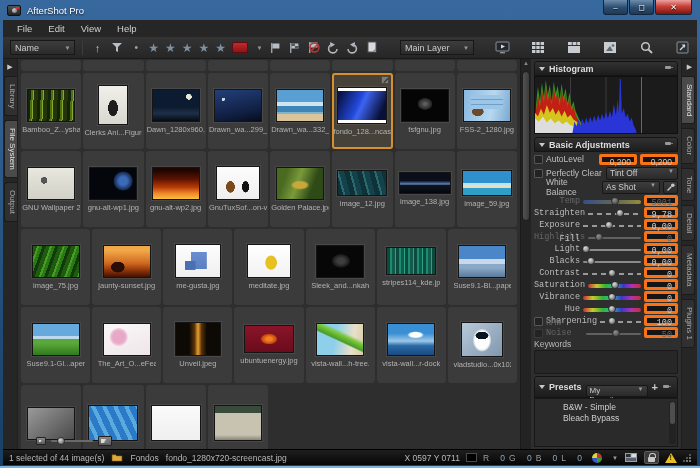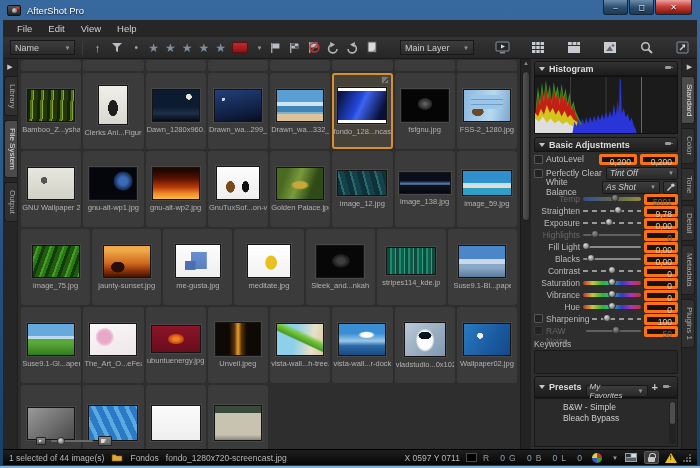--- a/index.html
+++ b/index.html
@@ -108,25 +108,25 @@
   .hist svg { width:100%; height:100%; display:block; }
 
   .brow { display:flex; align-items:center; height:14px; gap:3px; }
   .cb { flex:0 0 9px; width:9px; height:9px; background:#232323; border:1px solid #565656; border-radius:1px; }
   .dis .cb { border-color:#3a3a3a; }
   .blabel { color:#c0c0c0; }
   .grow1 { flex:1; }
   .vbox { flex:0 0 38px; height:11px; line-height:10px; background:#151515; border:3px solid #f97316;
     border-radius:2px; color:#ccc; text-align:right; padding:0 3px; }
   .dd { height:13px; background:linear-gradient(#3d3d3d,#2a2a2a); border:1px solid #171717; border-radius:2px;
-    display:flex; align-items:center; justify-content:space-between; padding:0 3px; color:#ccc;font-style:italic; }
+    display:flex; align-items:flex-start; justify-content:space-between; padding:0 3px; color:#ccc; }
   .dropperbtn { flex:0 0 15px; height:13px; background:linear-gradient(#3d3d3d,#2a2a2a);
     border:1px solid #171717; border-radius:2px; display:flex; align-items:center; justify-content:center; }
 
-  .srow { display:flex; align-items:flex-start; height:12px; gap:3px; }
+  .srow { display:flex; align-items:flex-end; height:12px; gap:3px;font-family:Liberation Mono, monospace; }
   .slabel { flex:0 0 46px; text-align:right; color:#bbb; }
   .cb + .slabel { flex:0 0 37px; text-align:left; }
   .srow.dis .slabel, .srow.dis .vbox { color:#666; }
   .srow.dis .strack { opacity:.55; }
   .strack { flex:1; height:9px; position:relative; }
   .strack::before { content:""; position:absolute; left:0; right:0; }
   .strack.plain::before { top:4px; height:2px; background:#8a8a8a; border-radius:1px; }
   .strack.tick::before { top:4px; height:2px;
     background:repeating-linear-gradient(90deg,#999 0 5px,rgba(0,0,0,0) 5px 9px); }
   .strack.temp::before { top:3px; height:4px; border-radius:2px;
@@ -441,42 +441,38 @@
             <div class="grow">
               <div class="gcell">
                 <div class="thumb" style="background: linear-gradient(rgb(102, 170, 221) 0px, rgb(102, 170, 221) 40%, rgb(188, 216, 238) 40%, rgb(188, 216, 238) 48%, rgb(90, 168, 58) 48%, rgb(90, 168, 58) 62%, rgb(47, 122, 30));"></div>
                 <div class="gname">Suse9.1-Gl...apers.jpg</div>
               </div>
               <div class="gcell">
                 <div class="thumb" style="background: radial-gradient(12px 12px at 32% 42%, rgb(232, 168, 200) 50%, rgb(240, 202, 222) 70%, rgba(0, 0, 0, 0) 78%), linear-gradient(160deg, rgb(251, 247, 248), rgb(238, 230, 234));"></div>
                 <div class="gname">The_Art_O...eFear.jpg</div>
               </div>
               <div class="gcell">
+                <div class="thumb" style="background: linear-gradient(90deg, rgb(13, 10, 6) 0px, rgb(13, 10, 6) 30%, rgb(90, 50, 8) 42%, rgb(232, 160, 48) 50%, rgb(90, 50, 8) 58%, rgb(13, 10, 6) 70%), rgb(13, 10, 6); width: 46px; height: 34px;"></div>
+                <div class="gname">Unveil.jpeg</div>
+              </div>
+              <div class="gcell">
                 <div class="thumb" style="background: radial-gradient(14px 9px, rgb(240, 128, 32) 20%, rgb(200, 74, 16) 50%, rgba(0, 0, 0, 0) 62%), linear-gradient(rgb(138, 20, 40), rgb(106, 12, 28)); width: 50px; height: 28px;"></div>
                 <div class="gname">ubuntuenergy.jpg</div>
               </div>
               <div class="gcell">
-                <div class="thumb" style="background: linear-gradient(90deg, rgb(13, 10, 6) 0px, rgb(13, 10, 6) 30%, rgb(90, 50, 8) 42%, rgb(232, 160, 48) 50%, rgb(90, 50, 8) 58%, rgb(13, 10, 6) 70%), rgb(13, 10, 6); width: 46px; height: 34px;"></div>
-                <div class="gname">Unveil.jpeg</div>
-              </div>
-              <div class="gcell">
                 <div class="thumb" style="background: linear-gradient(25deg, rgba(0, 0, 0, 0) 45%, rgb(74, 154, 42) 48%, rgb(120, 200, 56) 60%, rgba(0, 0, 0, 0) 68%), linear-gradient(100deg, rgb(142, 208, 234) 40%, rgb(232, 224, 200) 75%, rgb(216, 204, 168));"></div>
                 <div class="gname">vista-wall...h-tree.jpg</div>
               </div>
               <div class="gcell">
                 <div class="thumb" style="background: radial-gradient(14px 6px at 60% 35%, rgb(255, 255, 255) 40%, rgba(255, 255, 255, 0) 60%), linear-gradient(rgb(58, 142, 212) 30%, rgb(156, 200, 232) 55%, rgb(42, 106, 168) 70%, rgb(26, 74, 128));"></div>
                 <div class="gname">vista-wall...r-dock.jpg</div>
               </div>
               <div class="gcell">
                 <div class="thumb" style="background: radial-gradient(7px 4px at 50% 38%, rgb(10, 20, 32) 90%, rgba(0, 0, 0, 0) 95%), radial-gradient(12px 15px at 50% 52%, rgb(253, 253, 253) 60%, rgb(200, 208, 216) 72%, rgba(0, 0, 0, 0) 78%), linear-gradient(135deg, rgb(184, 200, 216), rgb(128, 152, 176)); width: 42px; height: 35px;"></div>
                 <div class="gname">vladstudio...0x1024.jpg</div>
-              </div>
-              <div class="gcell">
-                <div class="thumb" style="background: radial-gradient(4px at 35% 38%, rgb(240, 240, 240) 70%, rgba(0, 0, 0, 0) 78%), linear-gradient(120deg, rgb(42, 122, 192), rgb(26, 90, 160) 60%, rgb(19, 74, 136));"></div>
-                <div class="gname">Wallpaper02.jpg</div>
               </div>
             </div>
             <div class="grow">
               <div class="gcell">
                 <div class="thumb" style="background: linear-gradient(140deg, rgb(154, 154, 154), rgb(74, 74, 74));"></div>
               </div>
               <div class="gcell">
                 <div class="thumb" style="background: repeating-linear-gradient(65deg, rgb(42, 122, 200) 0px, rgb(42, 122, 200) 6px, rgb(90, 170, 224) 6px, rgb(90, 170, 224) 10px); width: 50px; height: 36px;"></div>
               </div>
               <div class="gcell">

